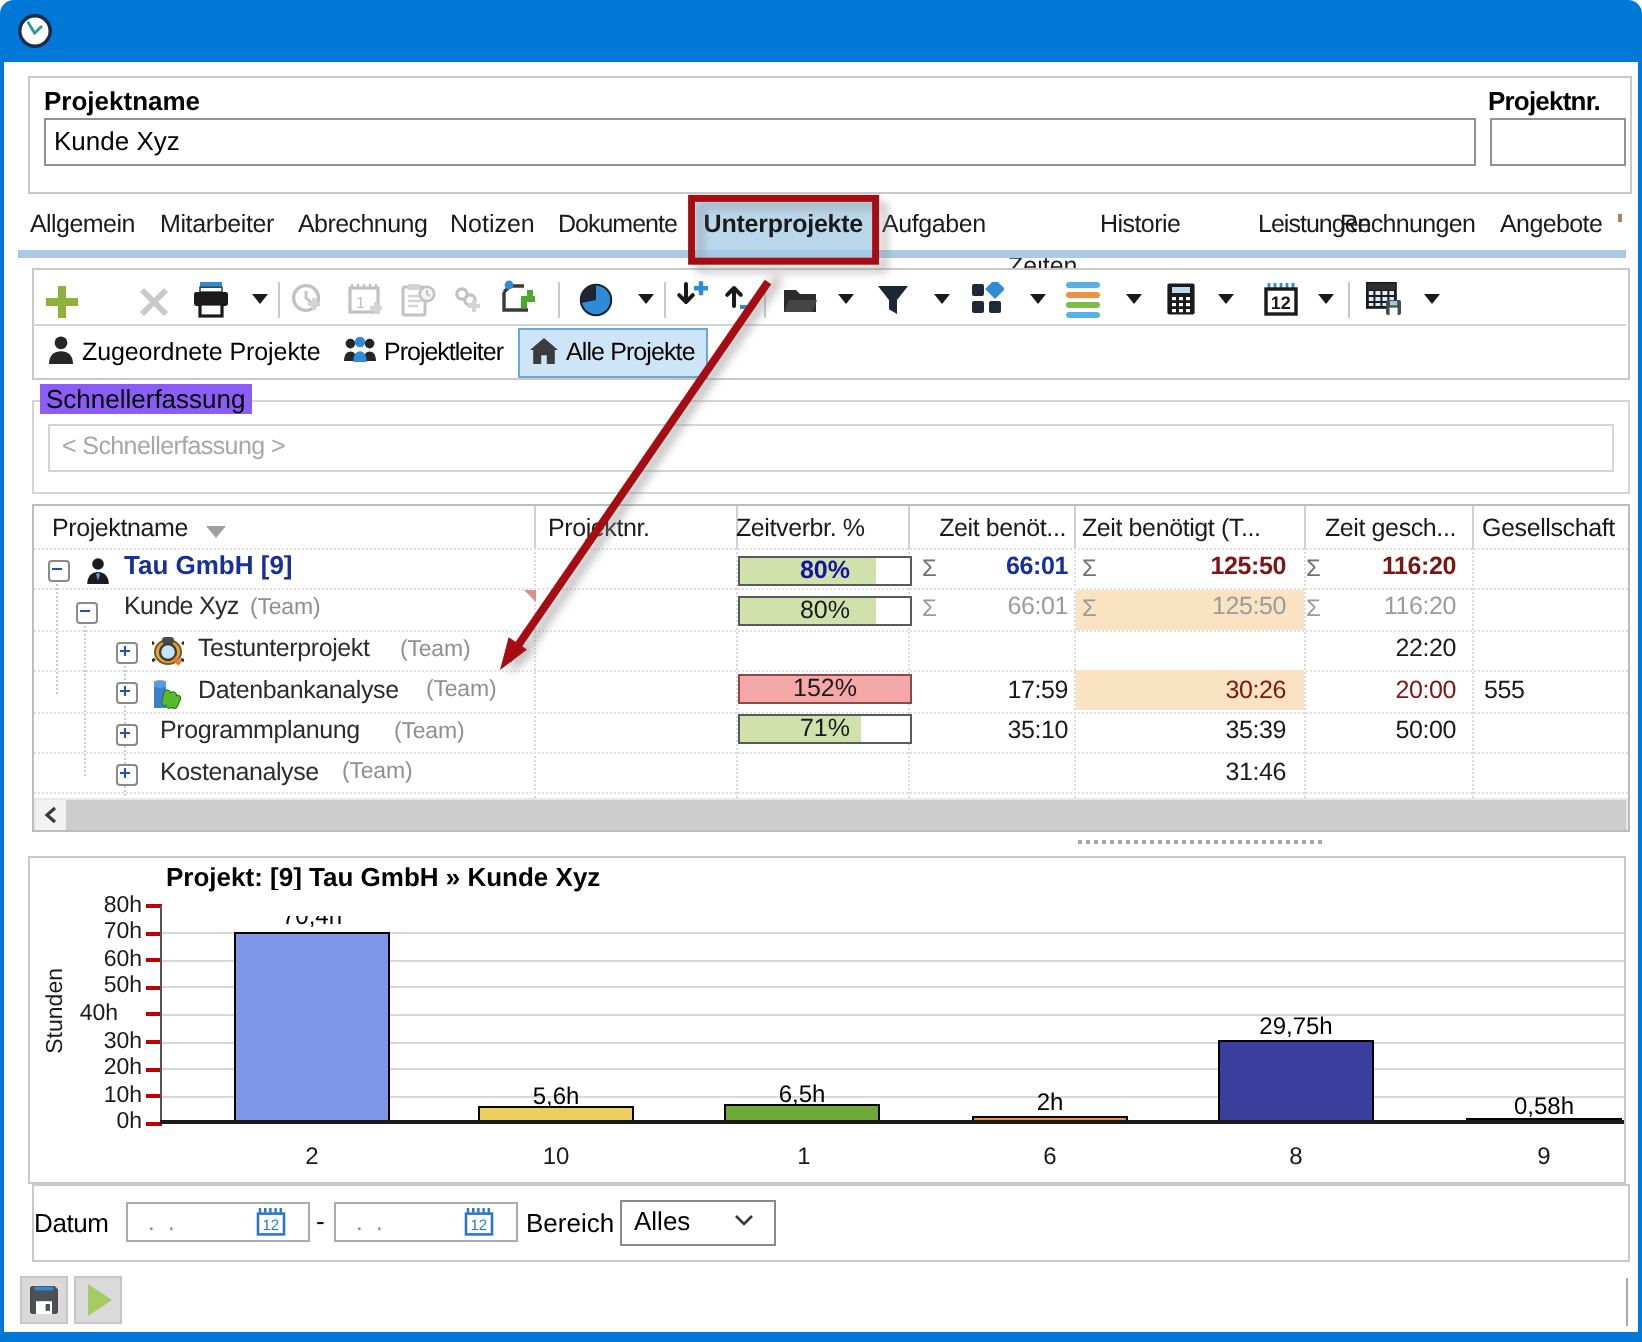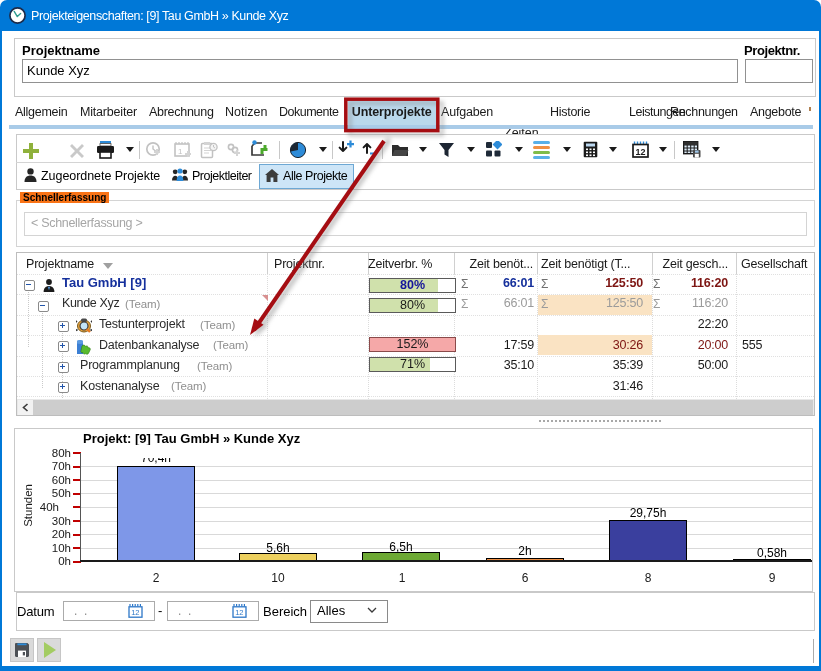--- a/index.html
+++ b/index.html
@@ -35,21 +35,20 @@
 <div id="win">
 
   <div class="abs" id="titlebar"></div>
   <div class="abs" id="lborder"></div>
   <div class="abs" id="rborder"></div>
   <div class="abs" id="bborder"></div>
   <svg class="abs" style="left:9px;top:7px" width="17" height="17" viewBox="0 0 17 17">
     <circle cx="8.5" cy="8.5" r="7.6" fill="#fff" stroke="#1c2b4a" stroke-width="1.7"></circle>
     <path d="M5.2 4.4 L8.3 9.6 L11.6 6.4" fill="none" stroke="#2e9b8f" stroke-width="1.4" stroke-linecap="round" stroke-linejoin="round"></path>
   </svg>
-  <div class="abs" style="left:31px;top:9px;font-size:12.5px;letter-spacing:-0.38px;color:#fff;">Projekteigenschaften: [9] Tau GmbH » Kunde Xyz</div>
 
   <div class="abs box" style="left:14px;top:38px;width:800px;height:57px;"></div>
   <div class="abs b" style="left:22px;top:43px;font-size:13px;">Projektname</div>
   <div class="abs input" style="left:22px;top:59px;width:714px;height:22px;"></div>
   <div class="abs" style="left:27px;top:63px;font-size:13px;">Kunde Xyz</div>
   <div class="abs b" style="left:744px;top:43px;font-size:13px;letter-spacing:-0.4px;">Projektnr.</div>
   <div class="abs input" style="left:745px;top:59px;width:66px;height:22px;"></div>
 
   <div class="abs hdr" style="left:15px;top:105px;letter-spacing:-0.28px;">Allgemein</div>
   <div class="abs hdr" style="left:80px;top:105px;letter-spacing:-0.19px;">Mitarbeiter</div>
@@ -219,21 +218,21 @@
     </svg>
     <div class="abs" style="left:192px;top:169px;font-size:12.5px;letter-spacing:-0.5px;">Projektleiter</div>
     <div class="abs" style="left:259px;top:164px;width:93px;height:23px;background:#cde5f7;border:1px solid #6da8d4;"></div>
     <svg class="abs" style="left:265px;top:169px" width="14" height="13" viewBox="0 0 14 13">
       <path d="M7 0L0 6h1.6v7h4V8.6h2.8V13h4V6H14z" fill="#3c3c3c"></path>
     </svg>
     <div class="abs" style="left:283px;top:169px;font-size:12.5px;letter-spacing:-0.45px;">Alle Projekte</div>
   </div>
 
   <div class="abs" style="left:16px;top:200px;width:797px;height:45px;border:1px solid #d4d4d4;background:#fff;"></div>
-  <div class="abs" style="left:20px;top:192px;background:#f97316;padding:0 3px;font-size:10px;font-weight:bold;">Schnellerfassung</div>
+  <div class="abs" style="left:20px;top:192px;background:#8b5cf6;padding:0 3px;font-size:13px;">Schnellerfassung</div>
   <div class="abs" style="left:24px;top:212px;width:781px;height:22px;border:1px solid #d4d4d4;"></div>
   <div class="abs" style="left:31px;top:216px;font-size:12.5px;letter-spacing:-0.3px;color:#a6a6a6;">&lt; Schnellerfassung &gt;</div>
 
   <div class="abs" id="table" style="left:16px;top:252px;width:797px;height:162px;border:1px solid #bdbdbd;background:#fff;overflow:hidden;">
 
     <div class="colline" style="left:250px;"></div>
     <div class="colline" style="left:351px;"></div>
     <div class="colline" style="left:437px;"></div>
     <div class="colline" style="left:520px;"></div>
     <div class="colline" style="left:635px;"></div>

